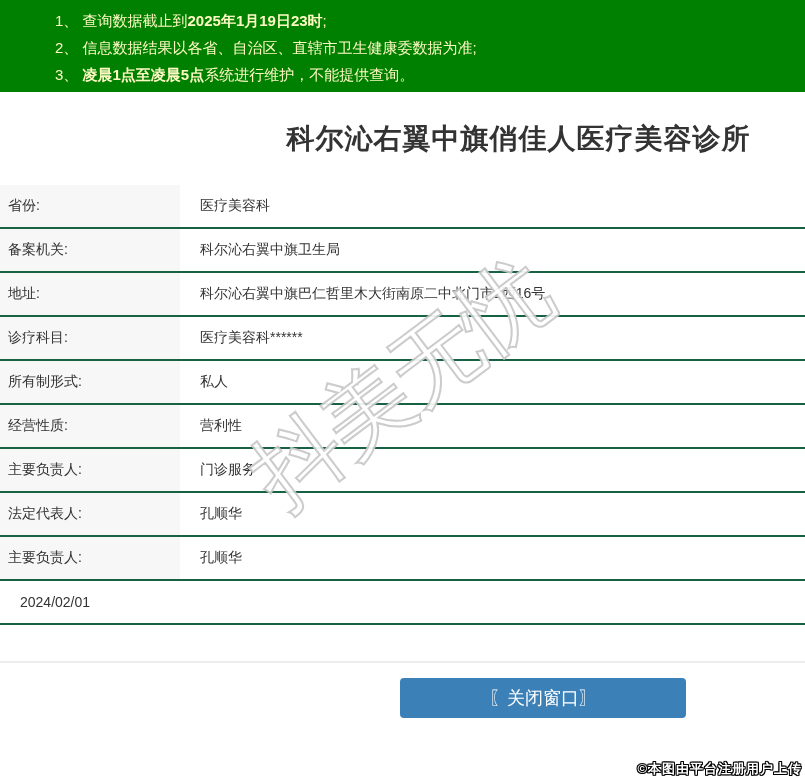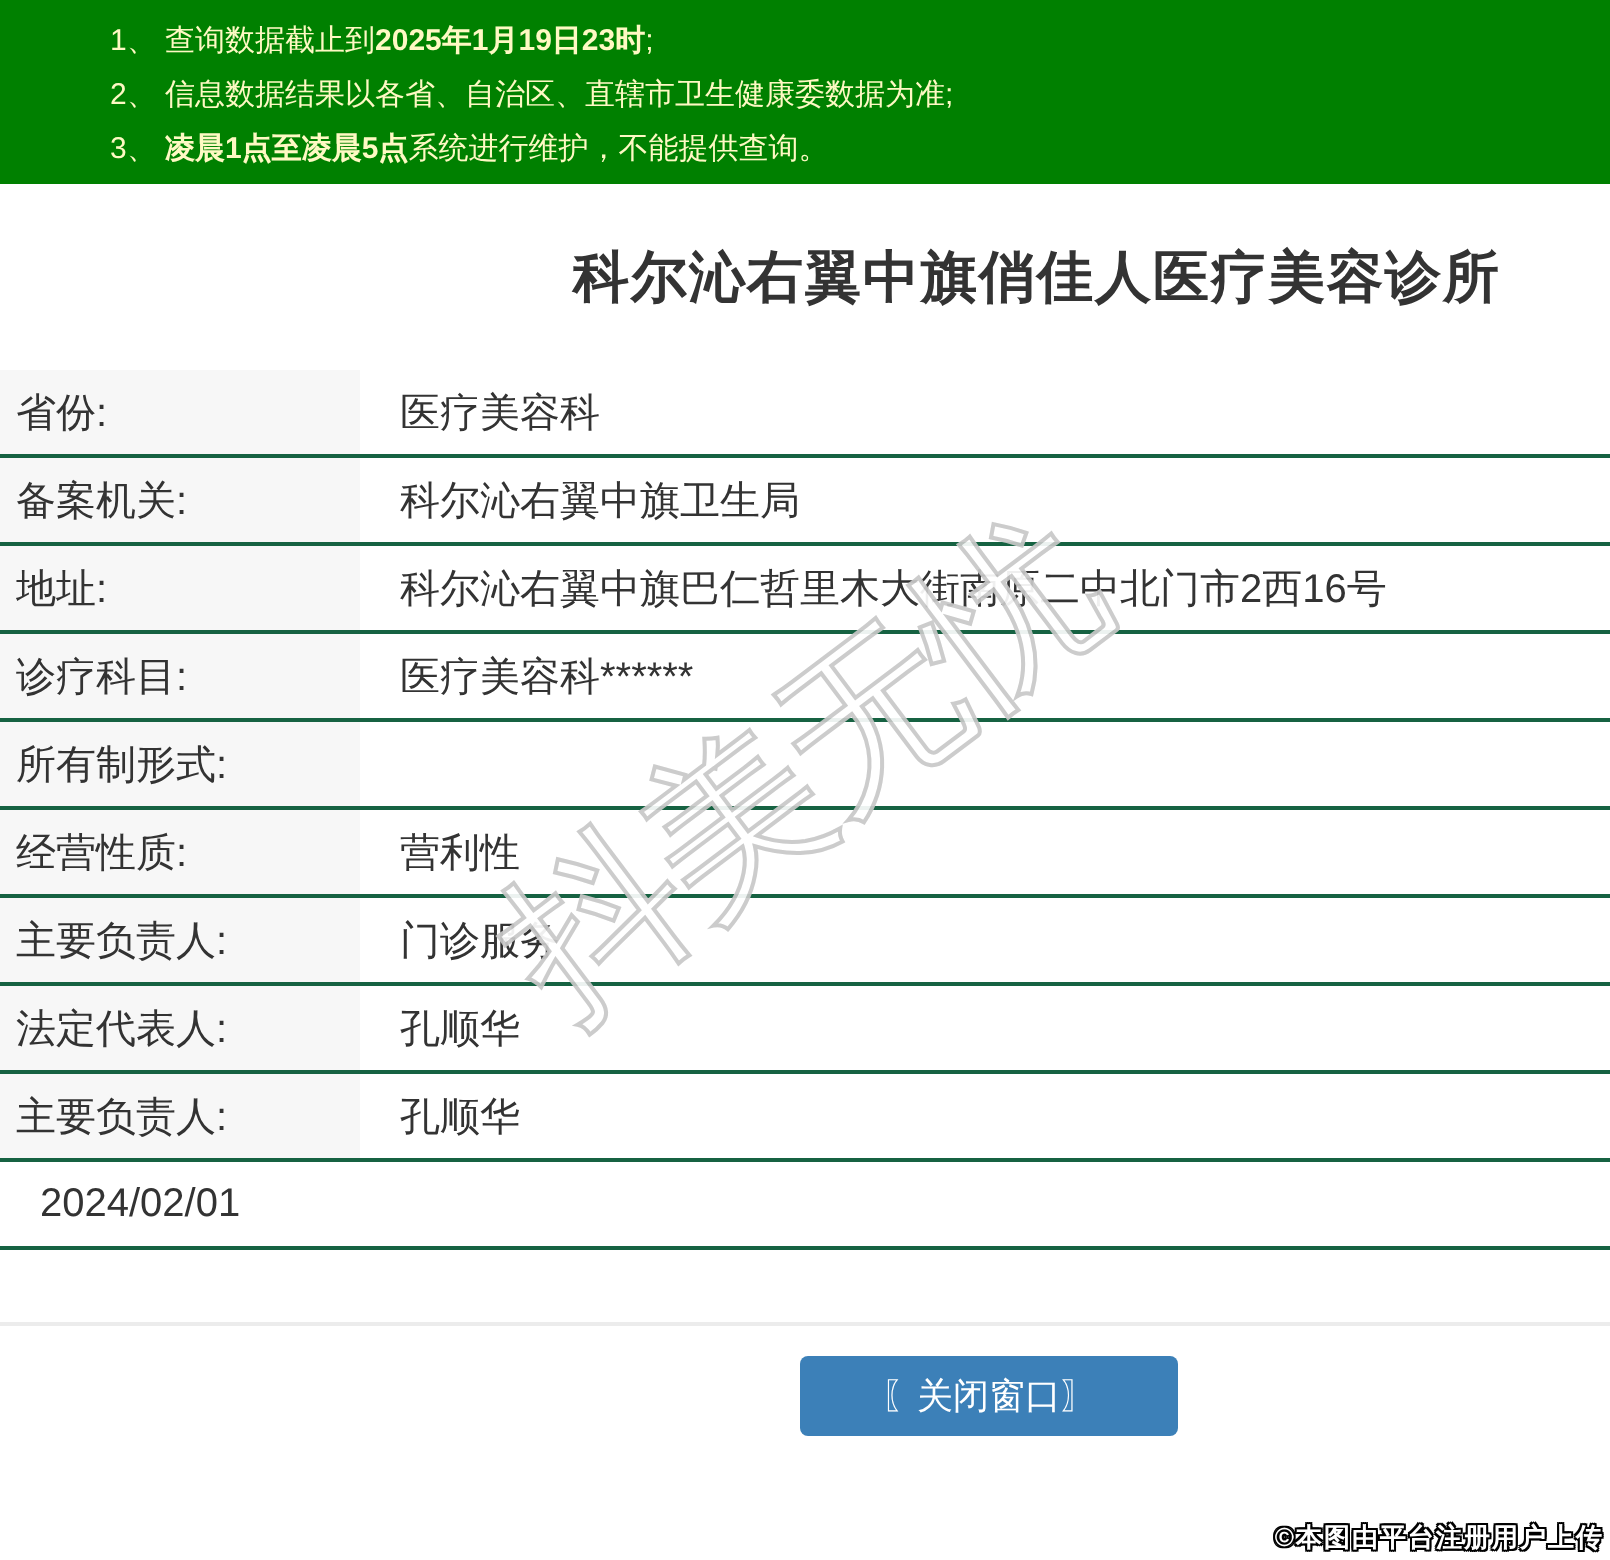--- a/index.html
+++ b/index.html
@@ -43,21 +43,21 @@
   
   .record-table { margin-top: 25px; width: 100%; }
   .row {
     display: flex;
     height: 44px;
     border-bottom: 2px solid #166242;
   }
   .cell {
     display: flex;
     align-items: center;
-    font-size: 20px;
+    font-size: 14px;
     color: #333333;
   }
   .cell.label {
     width: 180px;
     background: #f7f7f7;
     padding-left: 8px;
     flex-shrink: 0;
   }
   .cell.value {
     flex: 1;
@@ -68,21 +68,21 @@
   
   .footer-divider {
     margin-top: 36px;
     height: 2px;
     background: #ececec;
   }
   .footer { padding-top: 15px; }
   .close-button {
     display: block;
     margin-left: 400px;
-    width: 189px;
+    width: 286px;
     height: 40px;
     background: #3c80b8;
     border: none;
     border-radius: 4px;
     color: #ffffff;
     font-size: 18px;
     font-family: "Liberation Sans", "DejaVu Sans", sans-serif;
     cursor: pointer;
     text-align: center;
     line-height: 40px;
@@ -144,20 +144,21 @@
   <div class="row">
     <div class="cell label">地址:</div>
     <div class="cell value">科尔沁右翼中旗巴仁哲里木大街南原二中北门市2西16号</div>
   </div>
   <div class="row">
     <div class="cell label">诊疗科目:</div>
     <div class="cell value">医疗美容科******</div>
   </div>
   <div class="row">
     <div class="cell label">所有制形式:</div>
+    <div class="cell value">私人</div>
   </div>
   <div class="row">
     <div class="cell label">经营性质:</div>
     <div class="cell value">营利性</div>
   </div>
   <div class="row">
     <div class="cell label">主要负责人:</div>
     <div class="cell value">门诊服务</div>
   </div>
   <div class="row">

